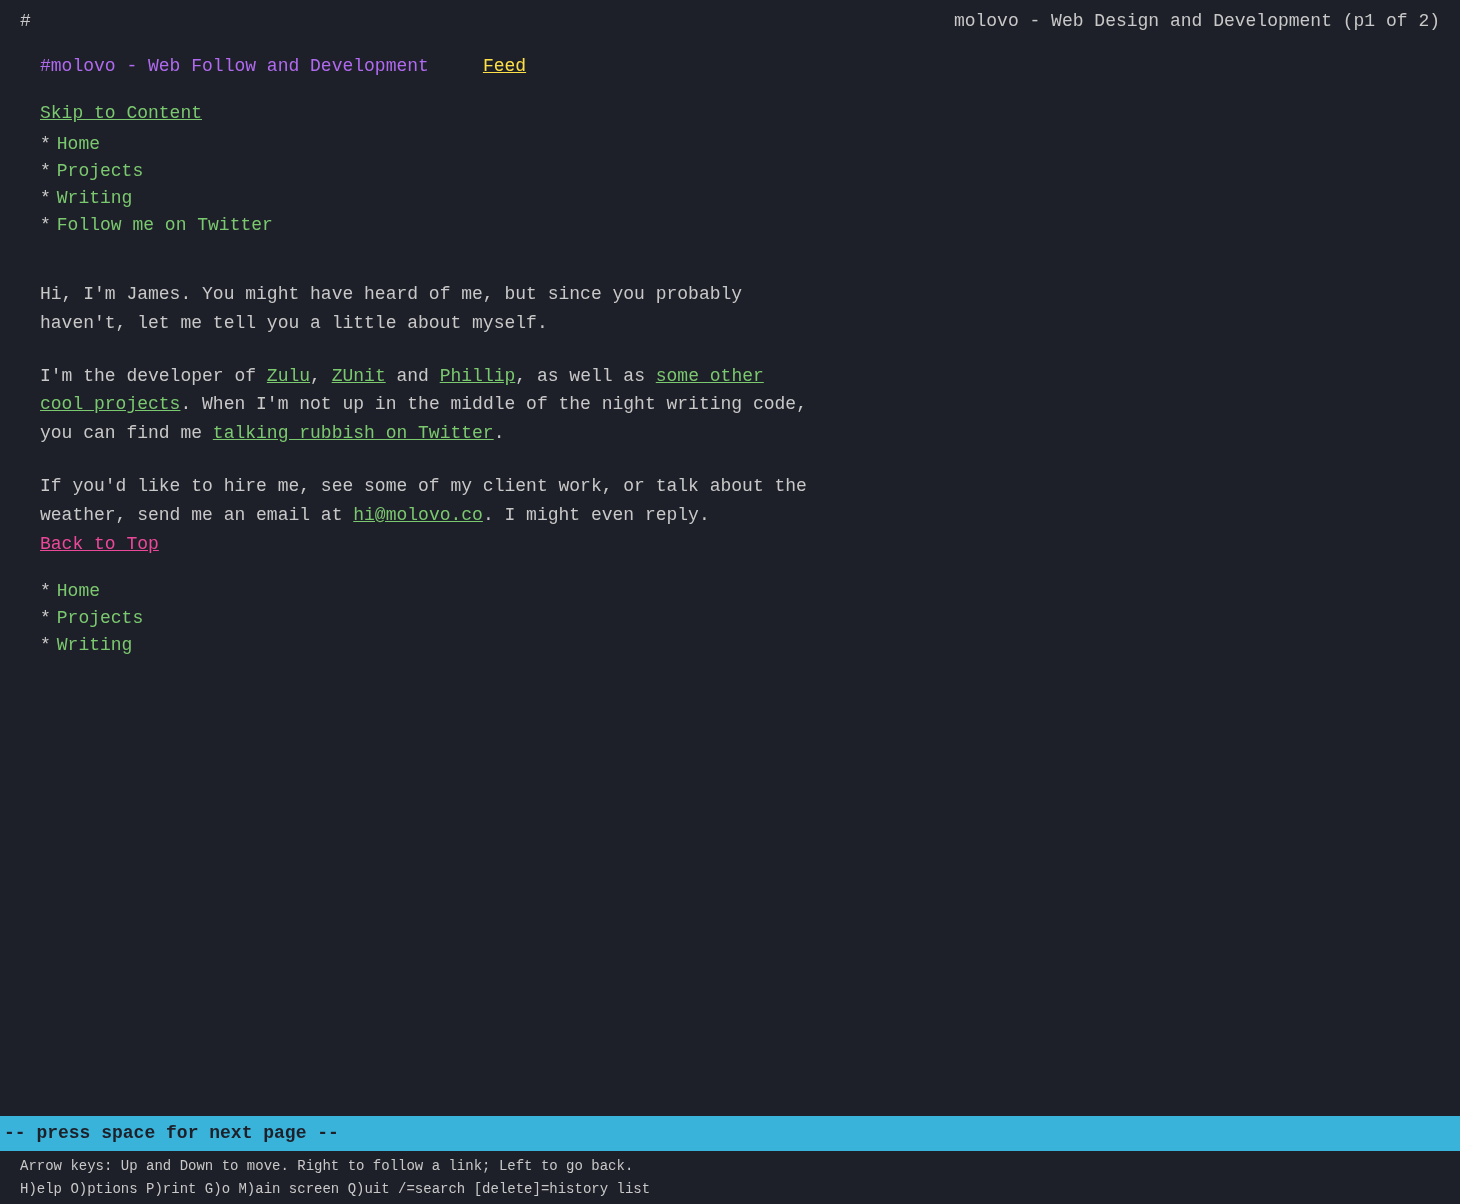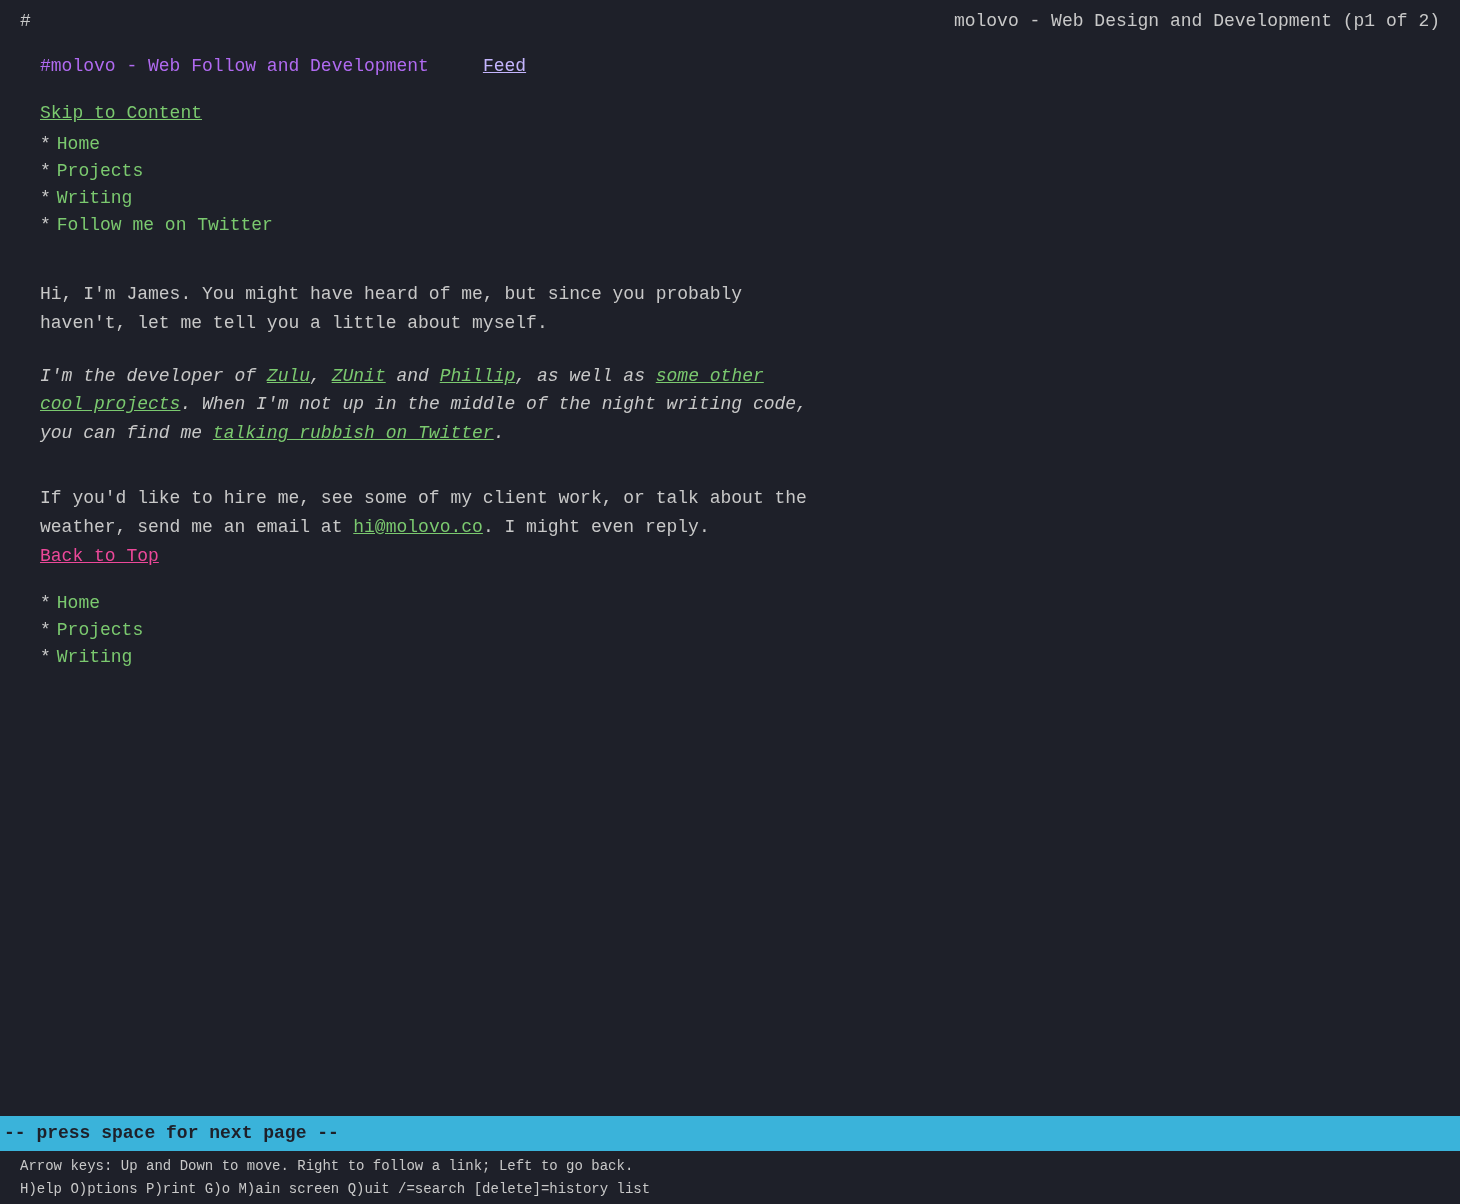--- a/index.html
+++ b/index.html
@@ -52,21 +52,21 @@
 
     .site-header {
       margin-bottom: 20px;
     }
 
     .site-header .site-title {
       color: #b06af0;
     }
 
     .site-header .feed-link {
-      color: #c4b5fd;
+      color: #fde047;
       text-align: right;
     }
 
     .skip-link {
       color: #7bc96f;
       display: block;
       margin-bottom: 4px;
     }
 
     .nav-list {
@@ -91,23 +91,22 @@
 
     .intro-text {
       color: #c8c8c8;
       margin-bottom: 24px;
       line-height: 1.6;
       margin-top: 41px;
     }
 
     .dev-text {
       color: #c8c8c8;
-      margin-bottom: 36px;
-      line-height: 1.6;
-      font-style: italic;
+      margin-bottom: 24px;
+      line-height: 1.6;
     }
 
     .hire-text {
       color: #c8c8c8;
       margin-bottom: 20px;
       line-height: 1.6;
     }
 
     .link-green {
       color: #7bc96f;

